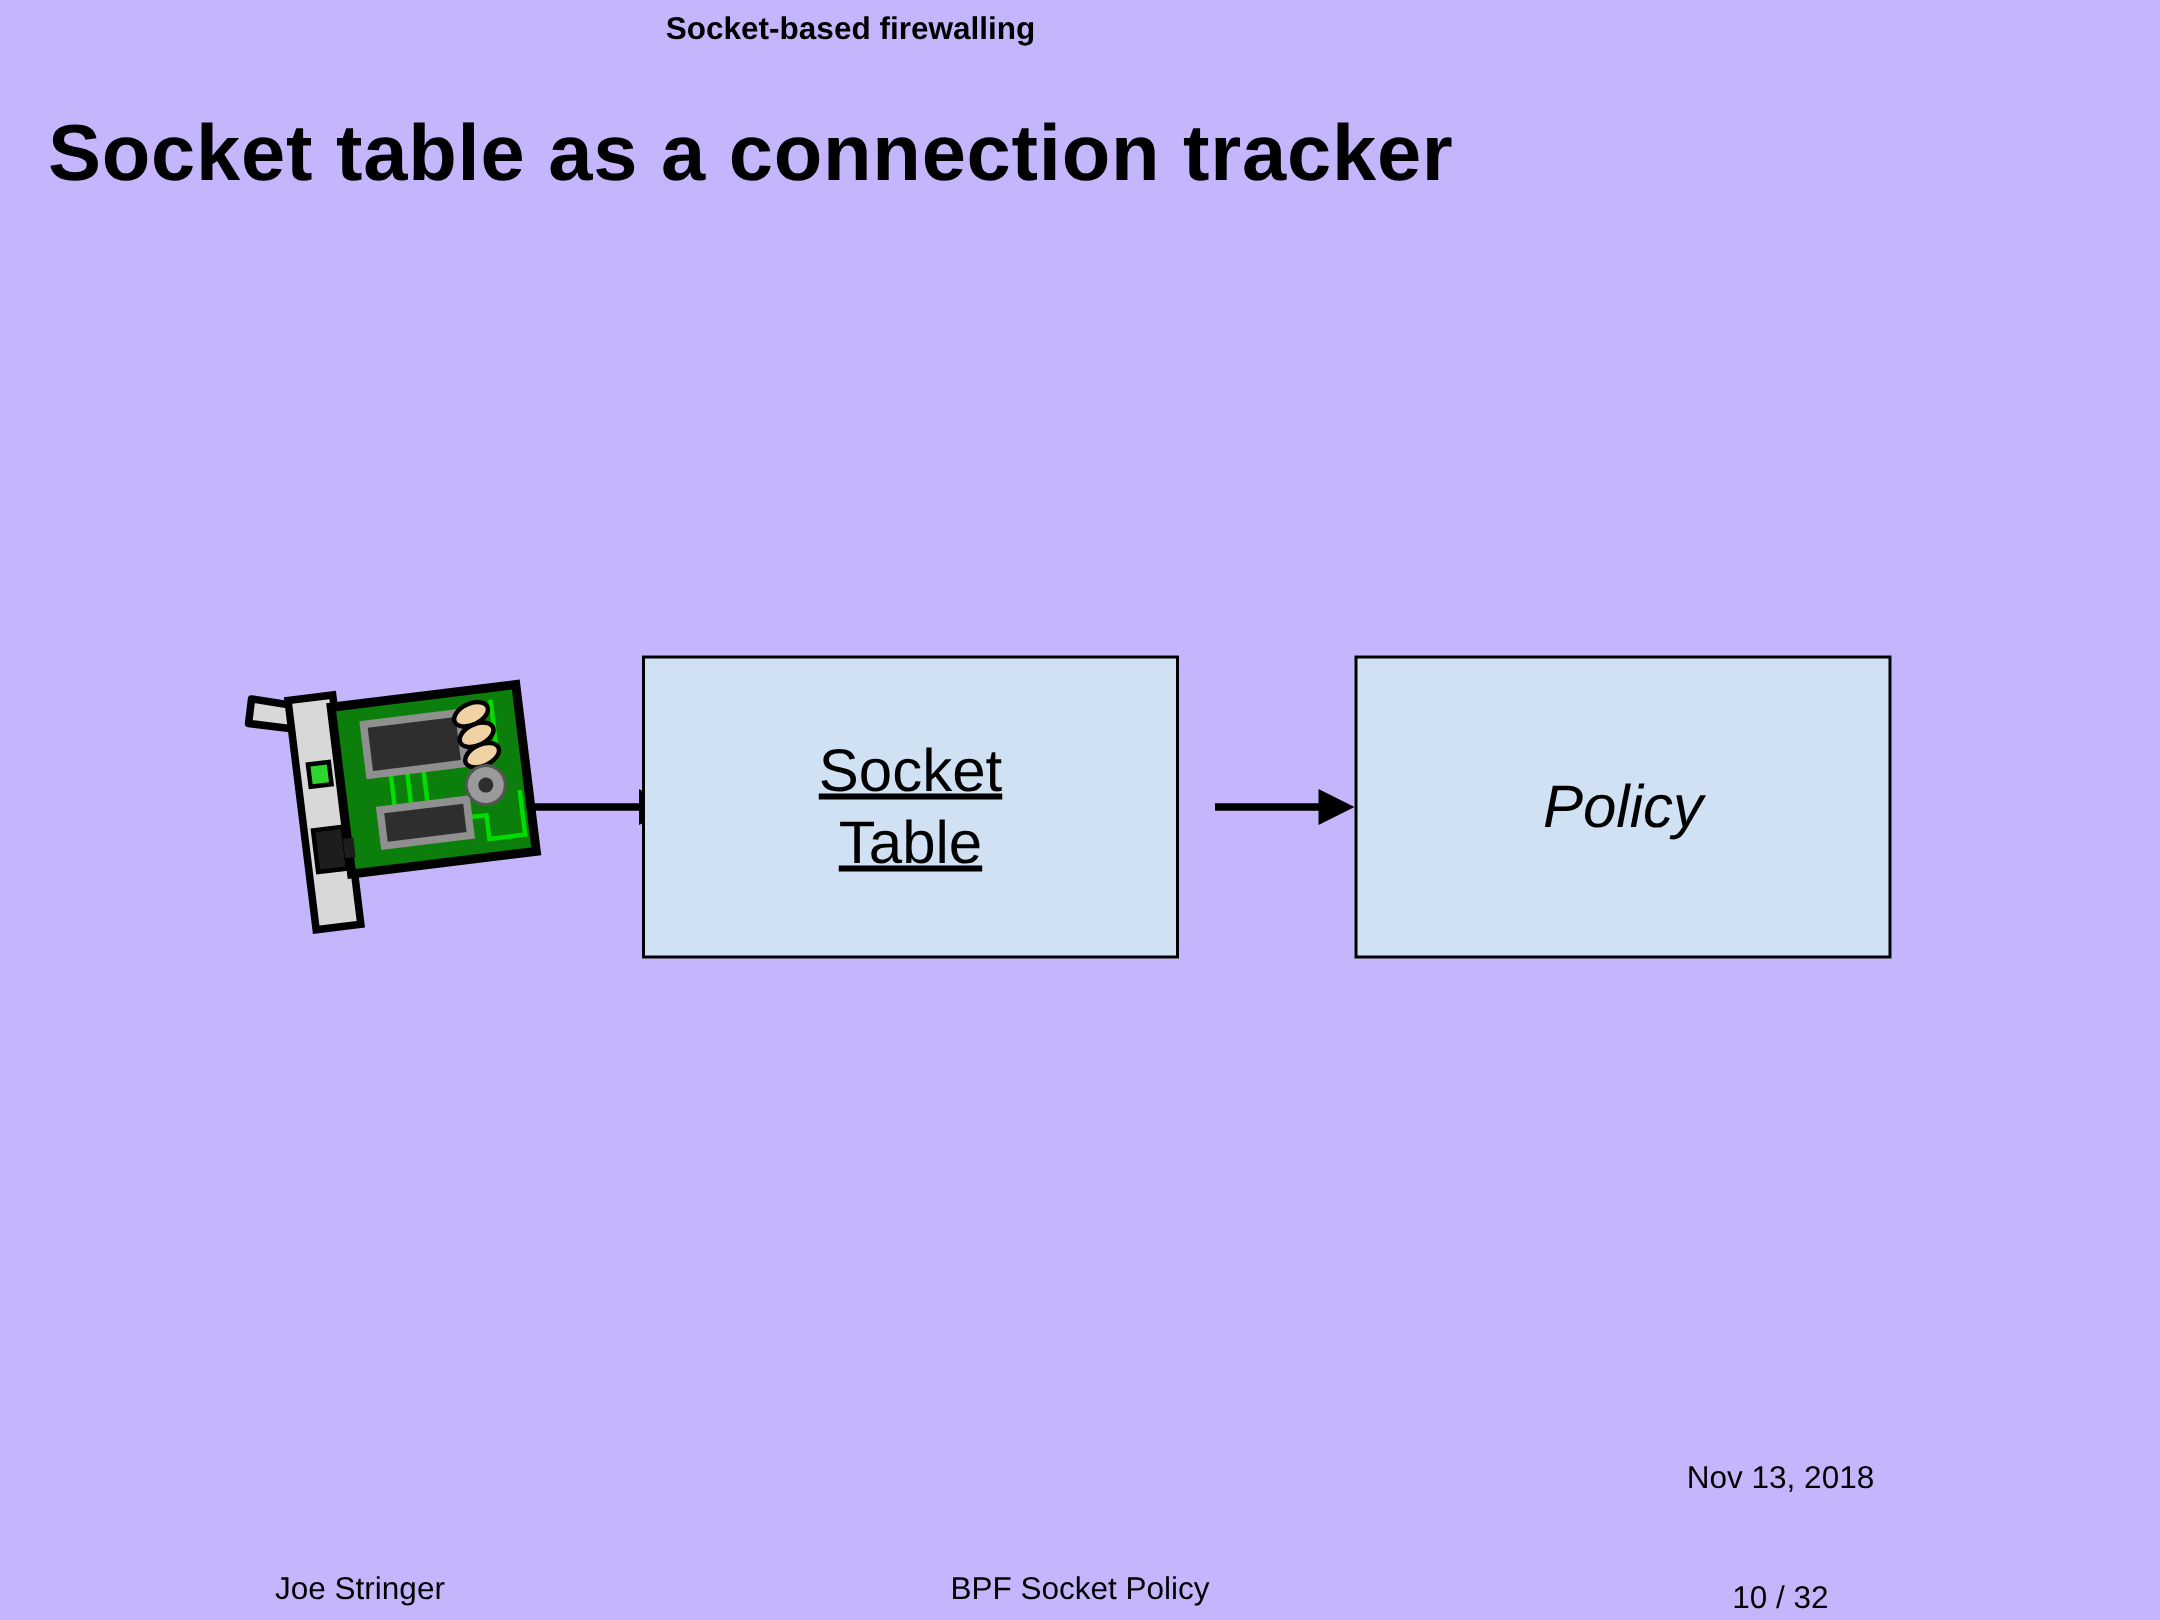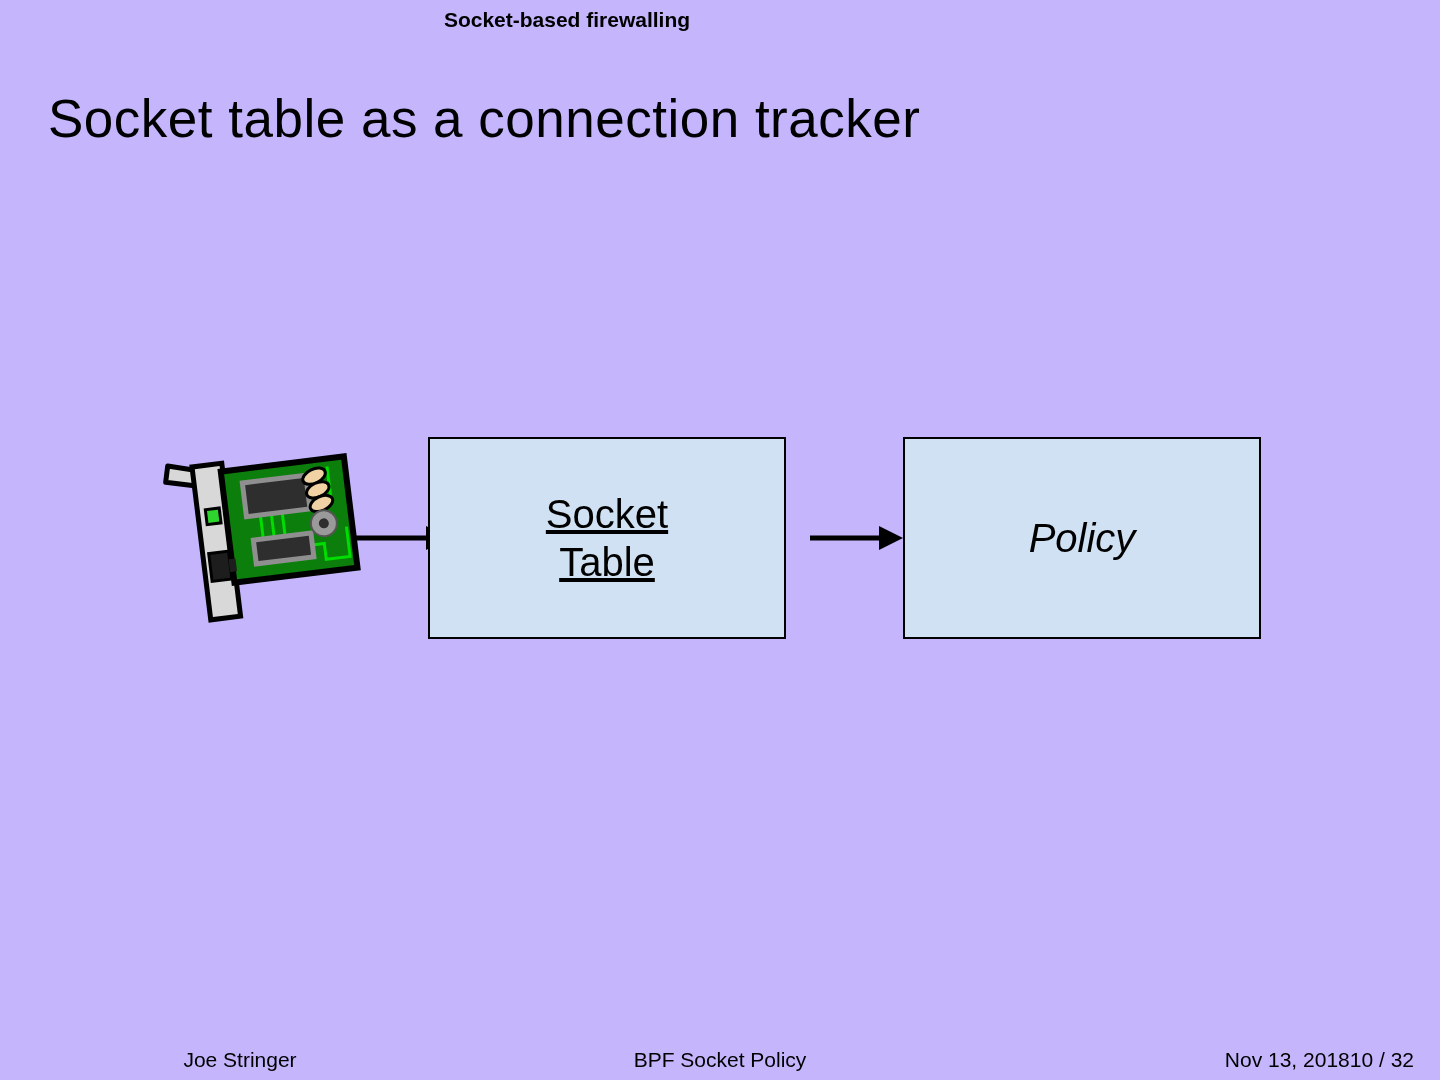--- a/index.html
+++ b/index.html
@@ -18,23 +18,23 @@
     left: 0;
     width: 1134px;
     text-align: center;
     font-size: 21px;
     font-weight: bold;
   }
   .title {
     position: absolute;
     top: 72px;
     left: 32px;
-    margin: 16px;
+    margin: 0;
     font-size: 53px;
-    font-weight: normal;
+    font-weight: bold;
     letter-spacing: 0.5px;
   }
   .diagram { position: absolute; left: 0; top: 0; width: 1440px; height: 1080px; }
   .nic-svg { position: absolute; left: 161px; top: 444px; width: 204px; height: 184px; }
   .arrows-svg { position: absolute; left: 0; top: 0; width: 1440px; height: 1080px; pointer-events: none; }
   .box {
     position: absolute;
     top: 437px;
     width: 354px;
     height: 198px;
@@ -57,21 +57,21 @@
     width: 1440px;
     height: 36px;
     display: flex;
     align-items: center;
     font-size: 21px;
     font-weight: normal;
   }
   .f-zone { height: 100%; display: flex; align-items: center; }
   .f-zone.z1 { width: 480px; justify-content: center; }
   .f-zone.z2 { width: 480px; justify-content: center; }
-  .f-zone.z3 { width: 480px; justify-content: flex-end; padding-right: 26px; box-sizing: border-box; }
+  .f-zone.z3 { width: 480px; justify-content: flex-end; gap: 56px; padding-right: 26px; box-sizing: border-box; flex-direction: column; }
 </style>
 </head>
 <body>
 
 <div class="slide">
 
   <div class="header">Socket-based firewalling</div>
 
   <h1 class="title">Socket table as a connection tracker</h1>
 

